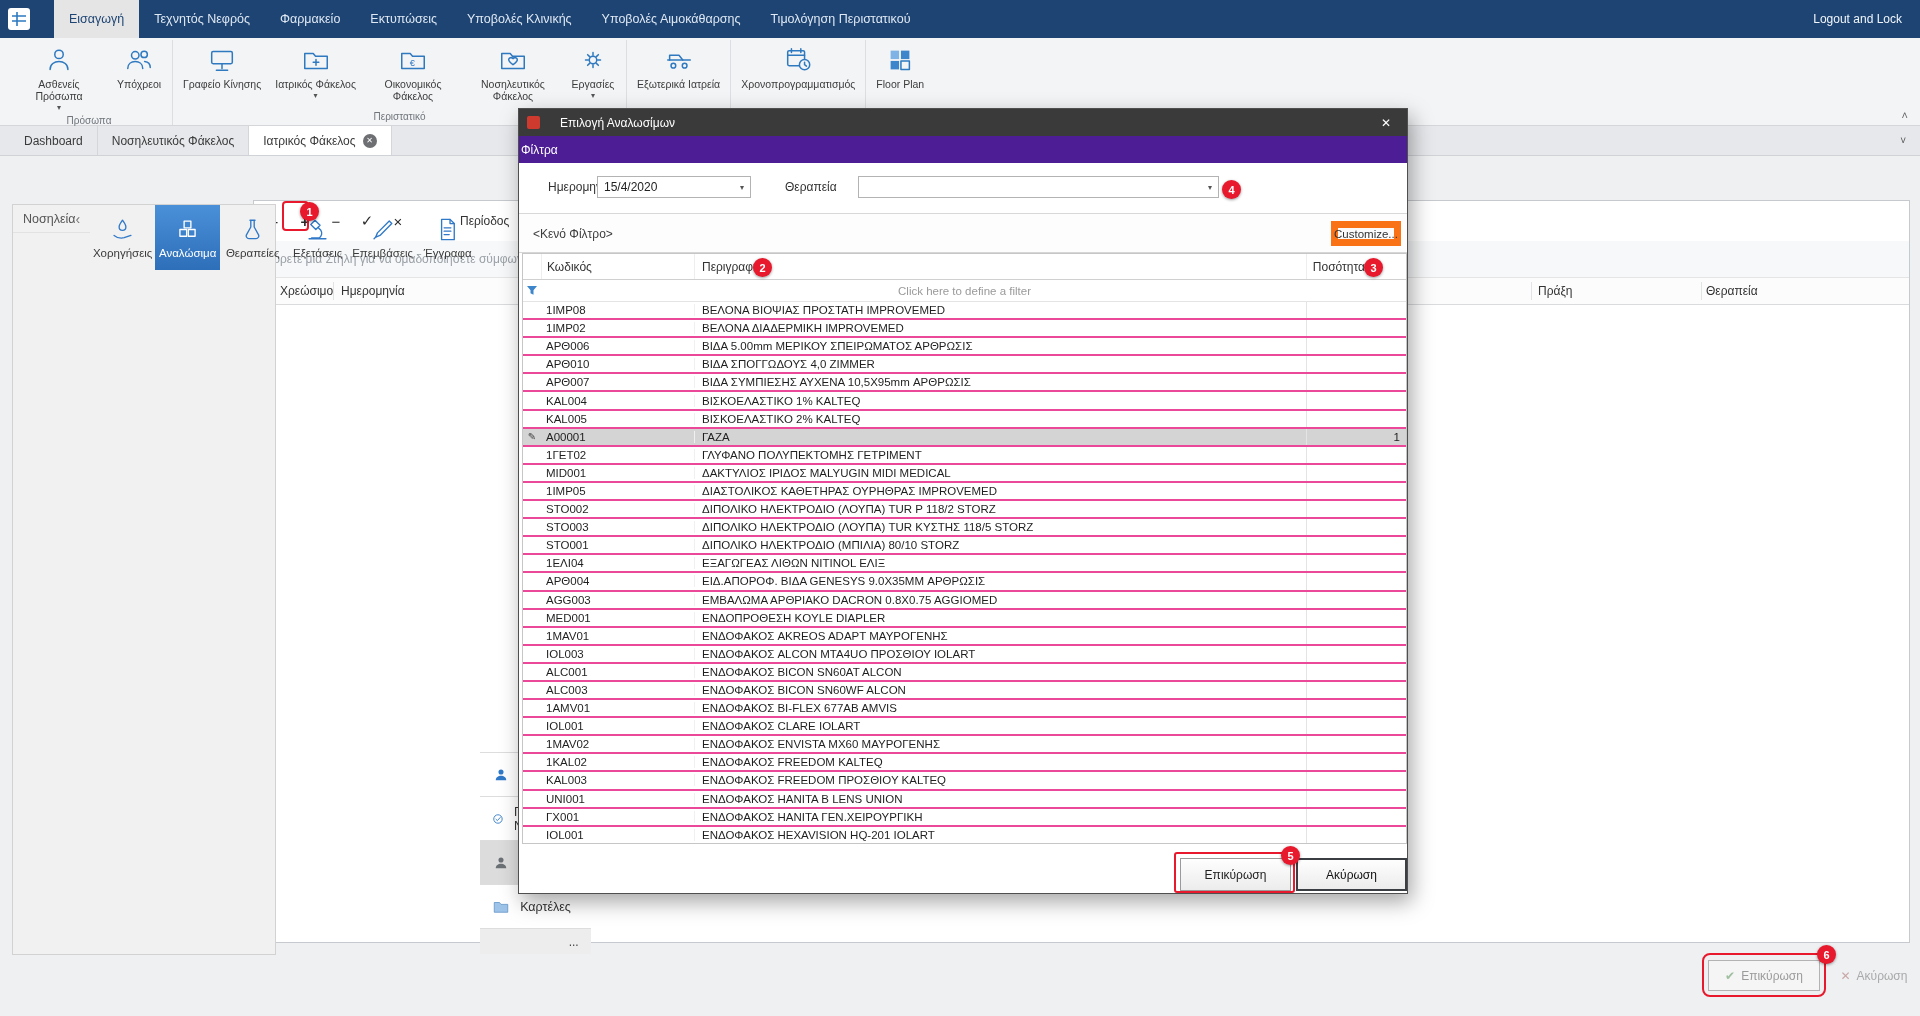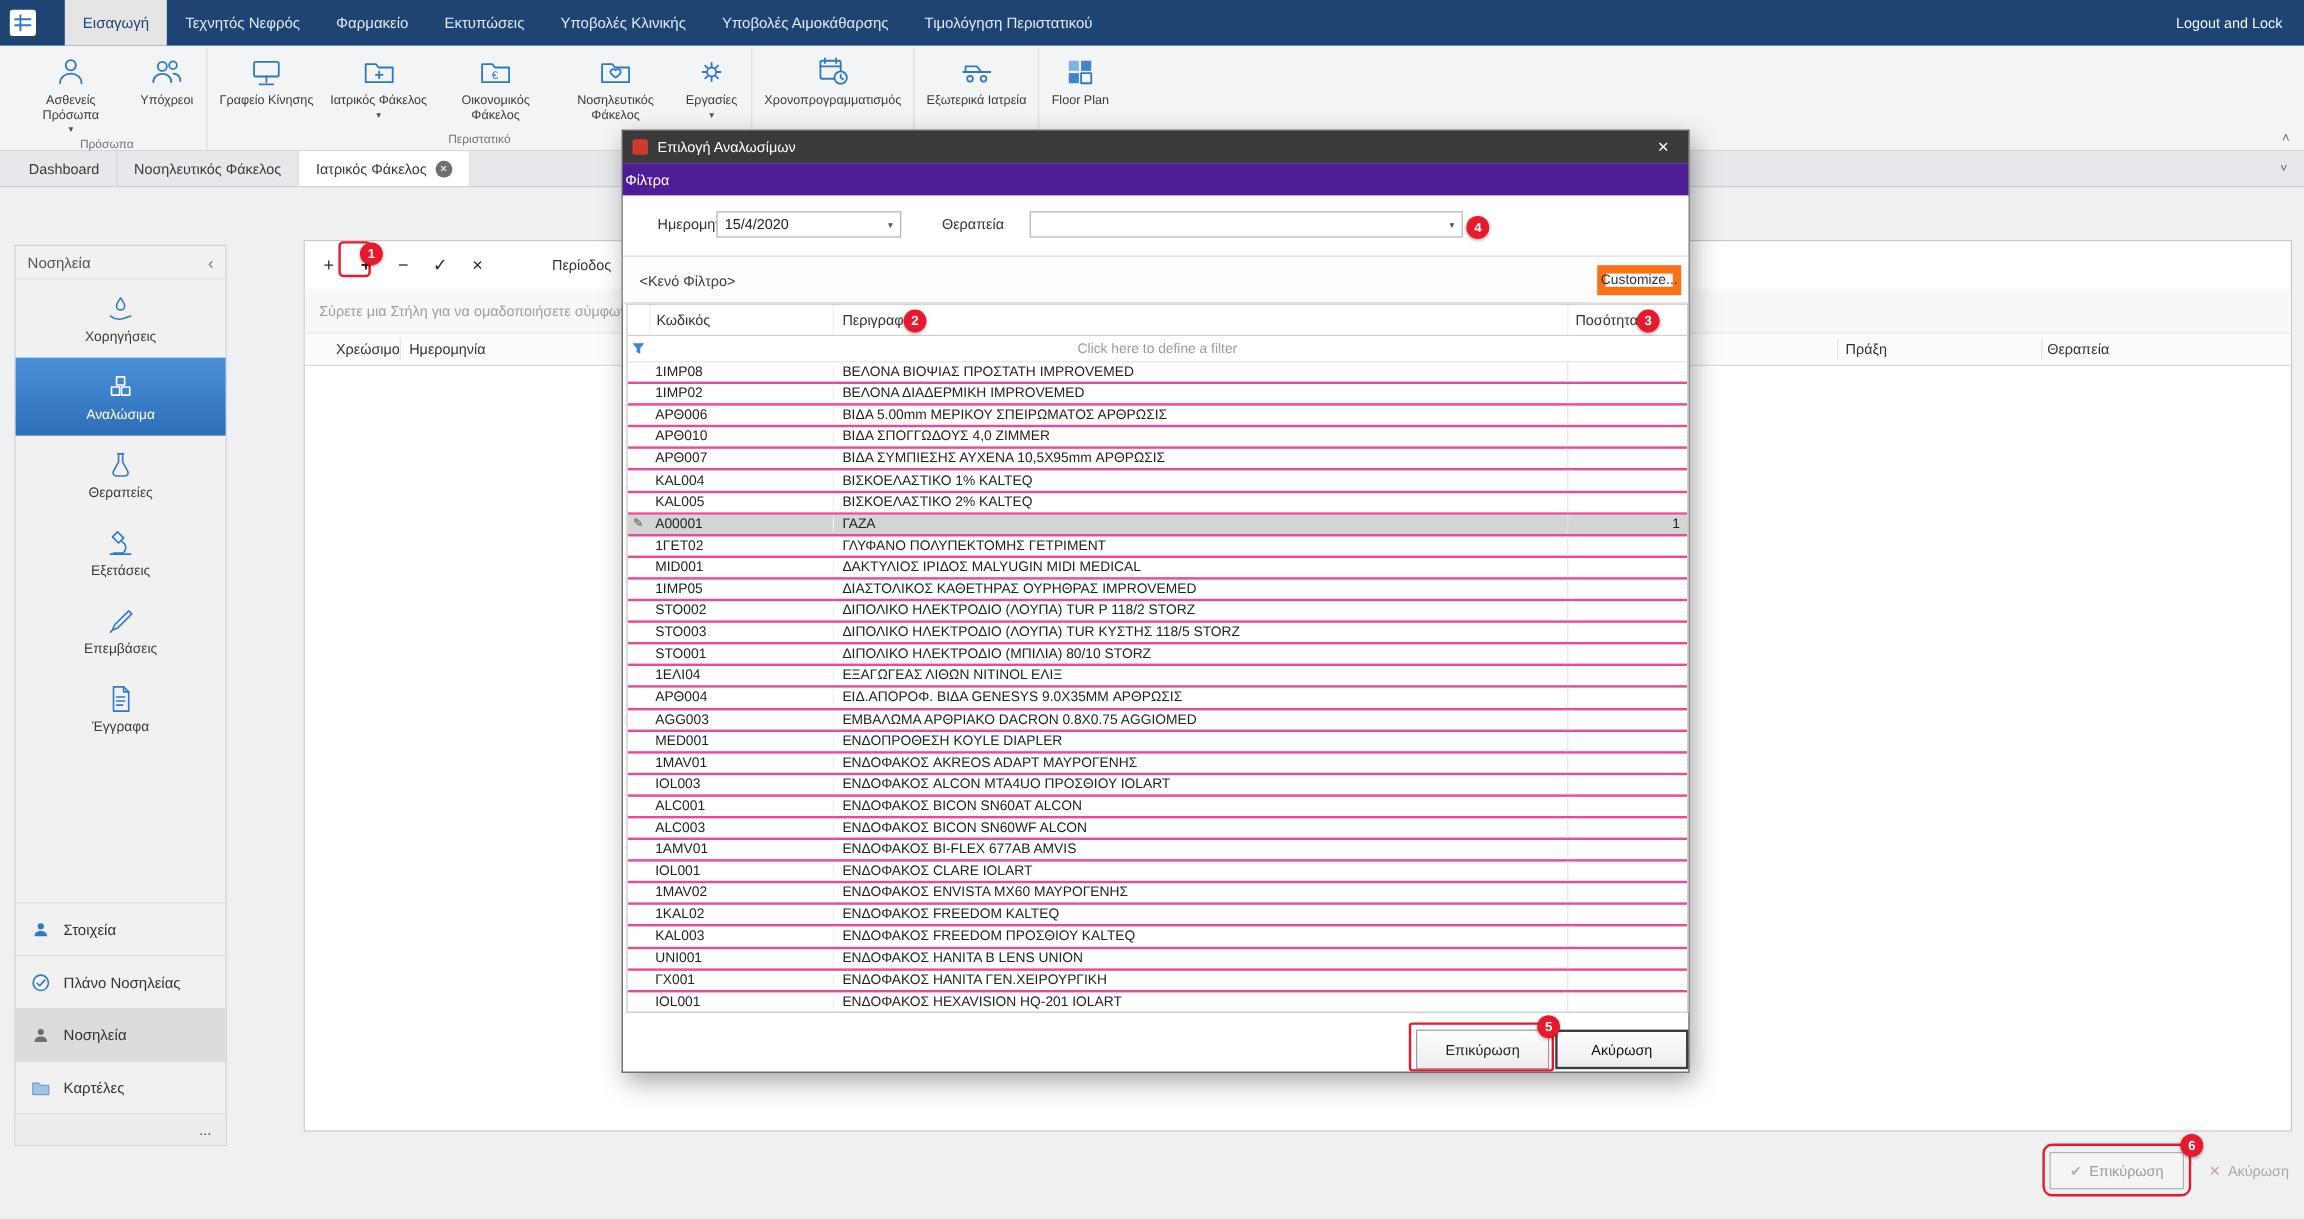--- a/index.html
+++ b/index.html
@@ -35,21 +35,21 @@
   .dtab-close{width:14px;height:14px;border-radius:50%;background:#6d6f73;color:#fff;font-size:8px;line-height:14px;text-align:center}
   .doctabs-chevron{margin-left:auto;align-self:center;padding-right:14px;color:#555;font-size:10px}
 
   
   .contentbar{position:absolute;top:156px;left:0;right:0;height:44px;display:flex;align-items:center;padding:0 12px}
   .patient-id{font-size:16px;font-weight:bold;color:#16181a;margin-left:15px;letter-spacing:.4px}
   .redacted{width:200px;height:14px;margin-left:28px;background:#a7abb0;filter:blur(3px);border-radius:2px;opacity:.85}
   .list-btn{margin-left:auto;width:215px;height:30px;background:#fff;border:1px solid #9cc0e8;display:flex;align-items:center;justify-content:center;gap:8px;font-size:12.5px;color:#333;cursor:default}
 
   
-  .sidebar{position:absolute;left:12px;top:204px;width:177px;height:751px;background:#f1f1f1;border:1px solid #d2d2d2;display:flex;flex-direction:column;z-index:3}
+  .sidebar{position:absolute;left:12px;top:204px;width:264px;height:751px;background:#f1f1f1;border:1px solid #d2d2d2;display:flex;flex-direction:row;z-index:3}
   .sb-header{height:28px;flex:0 0 28px;display:flex;align-items:center;justify-content:space-between;padding:0 10px;color:#555;font-size:12.5px;border-bottom:1px solid #e2e2e2}
   .sb-collapse{color:#777;font-size:14px}
   .sb-item{height:65px;flex:0 0 65px;display:flex;flex-direction:column;align-items:center;justify-content:center;gap:4px;font-size:11.5px;color:#3b3b3b;cursor:default}
   .sb-item svg{width:27px;height:27px}
   .sb-item.selected{background:linear-gradient(#4a90d9,#2d6fb8);color:#fff}
   .sb-item.selected svg *{stroke:#fff}
   .sb-bottom{margin-top:auto;display:flex;flex-direction:column}
   .sb-bitem{height:44px;display:flex;align-items:center;gap:10px;padding:0 12px;font-size:12.5px;color:#333;border-top:1px solid #dddddd;cursor:default}
   .sb-bitem.selected{background:#dcdcdc}
   .sb-bitem svg{width:18px;height:18px}
@@ -67,21 +67,21 @@
   .gp-sep{position:absolute;top:4px;bottom:4px;width:1px;background:#e2e3e5}
 
   
   .footer-ok{position:absolute;left:1708px;top:960px;width:112px;height:31px;background:#f5f5f5;border:1px solid #b3b3b3;display:flex;align-items:center;justify-content:center;gap:6px;color:#9b9b9b;font-size:12px;z-index:3}
   .footer-ok .fic{color:#9fbf9f}
   .footer-cancel{position:absolute;left:1833px;top:960px;width:82px;height:31px;display:flex;align-items:center;justify-content:center;gap:6px;color:#a9a9a9;font-size:12px;z-index:3}
   .footer-cancel .fic{color:#c9a6a6}
 
   
   .dialog{position:absolute;left:518px;top:108px;width:890px;height:786px;background:#fff;border:1px solid #4f4f4f;box-shadow:4px 8px 20px rgba(0,0,0,.35);z-index:10}
-  .dlg-title{height:27px;background:#3a3a3a;display:flex;align-items:center;padding:0 8px;color:#fff;font-size:12px;gap:8px}
+  .dlg-title{height:27px;background:#3a3a3a;display:flex;align-items:center;padding:0 8px;color:#fff;font-size:12px;gap:20px}
   .dlg-appicon{width:13px;height:13px;background:#cf3a2e;border-radius:2px;flex:0 0 13px}
   .dlg-close{margin-left:auto;width:26px;text-align:center;font-size:12px;color:#fff;cursor:default}
   .dlg-filtersbar{height:27px;background:#4c1d95;color:#fff;display:flex;align-items:center;padding:0 2px;font-size:12px}
   .dlg-filterrow{height:51px;position:relative;border-bottom:1px solid #d8d8d8;background:#fff}
   .flabel{position:absolute;top:17px;font-size:12px;color:#333;white-space:nowrap}
   .combo{position:absolute;top:13px;height:22px;border:1px solid #b3b3b3;background:#fff;display:flex;align-items:center;font-size:12px;color:#222;padding-left:6px}
   .combo-arrow{margin-left:auto;width:16px;height:100%;display:flex;align-items:center;justify-content:center;color:#555;font-size:8px}
   .dlg-filterpanel{height:39px;position:relative;border-bottom:1px solid #d6d6d6;background:#fdfdfd}
   .empty-filter{position:absolute;left:14px;top:13px;font-size:12px;color:#3d3d3d}
   .customize-btn{position:absolute;right:6px;top:7px;width:70px;height:25px;border:7px solid #f97316;background:#fbfbfb;font-size:11.5px;color:#333;display:flex;align-items:center;justify-content:center;cursor:default}
@@ -209,46 +209,46 @@
             </svg>
           <span class="rlabel">Εργασίες</span>
           <span class="dd">▾</span>
         </div>
       </div>
       <div class="rgroup-label">Περιστατικό</div>
     </div>
 
     <div class="rgroup">
       <div class="rbtns">
+        <div class="rbtn">
+          <svg viewBox="0 0 32 32">
+              <g class="icon-blue">
+                <path d="M4 16h24"></path>
+                <path d="M6 16v-5h10l4 5"></path>
+                <circle cx="10" cy="22" r="2.5"></circle>
+                <circle cx="22" cy="22" r="2.5"></circle>
+              </g>
+            </svg>
+          <span class="rlabel">Εξωτερικά Ιατρεία</span>
+        </div>
+      </div>
+    </div>
+
+    <div class="rgroup">
+      <div class="rbtns">
         <div class="rbtn" style="max-width:140px">
           <svg viewBox="0 0 32 32">
               <g class="icon-blue">
                 <rect x="5" y="6" width="18" height="16" rx="1.5"></rect>
                 <path d="M5 11h18M9 4v4M19 4v4"></path>
                 <circle cx="23" cy="21" r="5.5" fill="#f3f4f6"></circle>
                 <path d="M23 18.5V21l2 1.5"></path>
               </g>
             </svg>
           <span class="rlabel">Χρονοπρογραμματισμός</span>
-        </div>
-      </div>
-    </div>
-
-    <div class="rgroup">
-      <div class="rbtns">
-        <div class="rbtn">
-          <svg viewBox="0 0 32 32">
-              <g class="icon-blue">
-                <path d="M4 16h24"></path>
-                <path d="M6 16v-5h10l4 5"></path>
-                <circle cx="10" cy="22" r="2.5"></circle>
-                <circle cx="22" cy="22" r="2.5"></circle>
-              </g>
-            </svg>
-          <span class="rlabel">Εξωτερικά Ιατρεία</span>
         </div>
       </div>
     </div>
 
     <div class="rgroup">
       <div class="rbtns">
         <div class="rbtn">
           <svg viewBox="0 0 32 32">
               <g class="icon-blue">
                 <rect x="6" y="6" width="9" height="9" fill="#7fb2e5" stroke="none"></rect>

